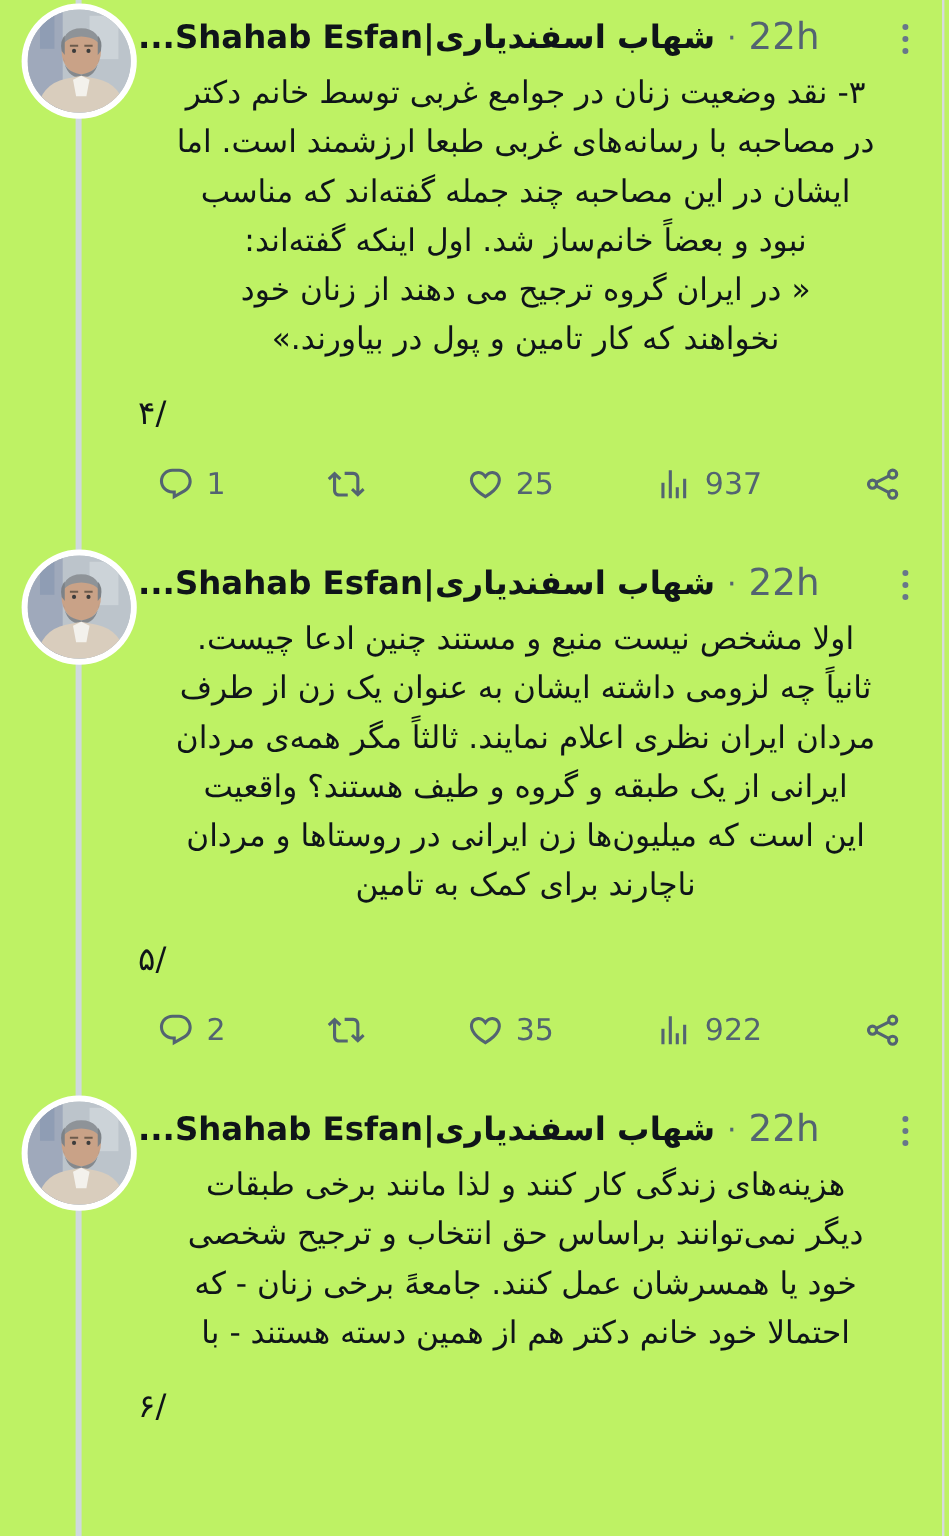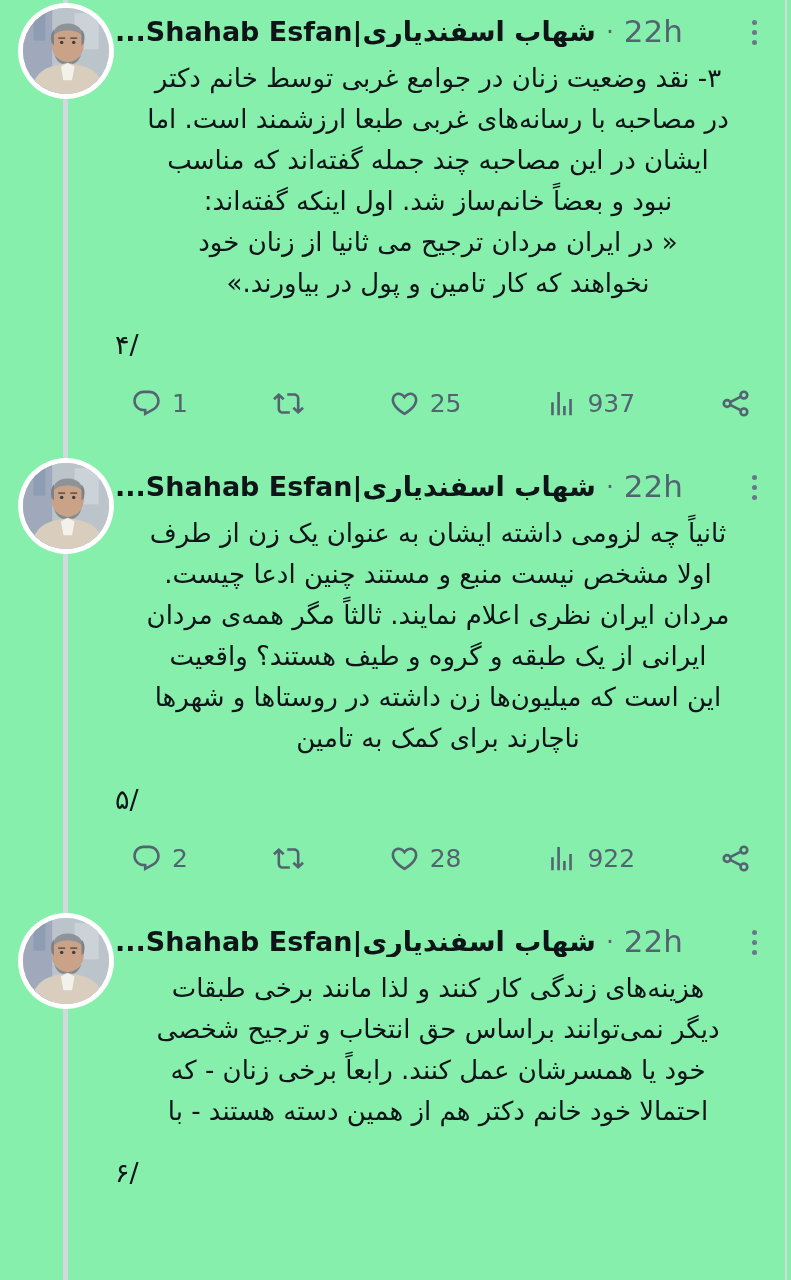--- a/index.html
+++ b/index.html
@@ -1,21 +1,21 @@
 <!DOCTYPE html>
 <html lang="fa"><head>
 <meta charset="utf-8">
 <style>
   * { margin:0; padding:0; box-sizing:border-box; }
   html,body { background:#fff; }
   body {
     width:791px; height:1280px; overflow:hidden; position:relative;
     font-family:"DejaVu Sans", sans-serif; color:#0f1419;
   }
-  .page { position:relative; width:791px; height:1280px; background:#86efac; }
+  .page { position:relative; width:791px; height:1280px; background:#bef264; }
 
   .thread-line { position:absolute; left:63px; top:0; height:100%; width:5px;
     background:#cfd9de; z-index:0; }
   .scroll-line { position:absolute; left:785px; top:0; height:100%; width:2px;
     background:#d7dadd; z-index:5; }
 
   .tweet { position:relative; display:flex; padding:8px 30px 36px 12px; z-index:1; }
   .avatar-col { width:103px; flex:none; }
   .avatar { width:86px; height:86px; border-radius:50%; margin-left:11px;
     overflow:hidden; box-shadow:0 0 0 5px #fff; background:#b6bec7; }
@@ -86,21 +86,21 @@
           <span class="menu-dot"></span>
           <span class="menu-dot"></span>
           <span class="menu-dot"></span>
         </span>
       </div>
       <div class="tweet-body">
         <div class="t-line" dir="rtl">۳- نقد وضعیت زنان در جوامع غربی توسط خانم دکتر</div>
         <div class="t-line" dir="rtl">در مصاحبه با رسانه‌های غربی طبعا ارزشمند است. اما</div>
         <div class="t-line" dir="rtl">ایشان در این مصاحبه چند جمله گفته‌اند که مناسب</div>
         <div class="t-line" dir="rtl">نبود و بعضاً خانم‌ساز شد. اول اینکه گفته‌اند:</div>
-        <div class="t-line" dir="rtl">« در ایران مردان ترجیح می ثانیا از زنان خود</div>
+        <div class="t-line" dir="rtl">« در ایران گروه ترجیح می دهند از زنان خود</div>
         <div class="t-line" dir="rtl">نخواهند که کار تامین و پول در بیاورند.»</div>
         <div class="marker">۴/</div>
       </div>
       <div class="engagement">
         <span class="eng-group">
           <svg class="eng-icon" viewBox="0 0 24 24">
               <path d="M1.751 10c0-4.42 3.584-8 8.005-8h4.366c4.49 0 8.129 3.64 8.129 8.13 0 2.96-1.607 5.68-4.196 7.11l-8.054 4.46v-3.69h-.067C5.443 18.11 1.751 14.5 1.751 10zm8.005-6c-3.317 0-6.005 2.69-6.005 6 0 3.37 2.77 6.08 6.138 6.01l.351-.01h1.761v2.3l5.087-2.81c1.951-1.08 3.163-3.13 3.163-5.36 0-3.39-2.744-6.13-6.129-6.13H9.756z"></path>
             </svg>
           <span>1</span>
         </span>
@@ -162,45 +162,45 @@
         <span class="dot-sep">·</span>
         <span class="timestamp">22h</span>
         <span class="spacer"></span>
         <span class="menu-btn">
           <span class="menu-dot"></span>
           <span class="menu-dot"></span>
           <span class="menu-dot"></span>
         </span>
       </div>
       <div class="tweet-body">
+        <div class="t-line" dir="rtl">اولا مشخص نیست منبع و مستند چنین ادعا چیست.</div>
         <div class="t-line" dir="rtl">ثانیاً چه لزومی داشته ایشان به عنوان یک زن از طرف</div>
-        <div class="t-line" dir="rtl">اولا مشخص نیست منبع و مستند چنین ادعا چیست.</div>
         <div class="t-line" dir="rtl">مردان ایران نظری اعلام نمایند. ثالثاً مگر همه‌ی مردان</div>
         <div class="t-line" dir="rtl">ایرانی از یک طبقه و گروه و طیف هستند؟ واقعیت</div>
-        <div class="t-line" dir="rtl">این است که میلیون‌ها زن داشته در روستاها و شهرها</div>
+        <div class="t-line" dir="rtl">این است که میلیون‌ها زن ایرانی در روستاها و مردان</div>
         <div class="t-line" dir="rtl">ناچارند برای کمک به تامین</div>
         <div class="marker">۵/</div>
       </div>
       <div class="engagement">
         <span class="eng-group">
           <svg class="eng-icon" viewBox="0 0 24 24">
               <path d="M1.751 10c0-4.42 3.584-8 8.005-8h4.366c4.49 0 8.129 3.64 8.129 8.13 0 2.96-1.607 5.68-4.196 7.11l-8.054 4.46v-3.69h-.067C5.443 18.11 1.751 14.5 1.751 10zm8.005-6c-3.317 0-6.005 2.69-6.005 6 0 3.37 2.77 6.08 6.138 6.01l.351-.01h1.761v2.3l5.087-2.81c1.951-1.08 3.163-3.13 3.163-5.36 0-3.39-2.744-6.13-6.129-6.13H9.756z"></path>
             </svg>
           <span>2</span>
         </span>
         <span class="eng-group">
           <svg class="eng-icon" viewBox="0 0 24 24">
               <path d="M4.5 3.88l4.432 4.14-1.364 1.46L5.5 7.55V16c0 1.1.896 2 2 2H13v2H7.5c-2.209 0-4-1.79-4-4V7.55L1.432 9.48.068 8.02 4.5 3.88zM16.5 6H11V4h5.5c2.209 0 4 1.79 4 4v8.45l2.068-1.93 1.364 1.46-4.432 4.14-4.432-4.14 1.364-1.46 2.068 1.93V8c0-1.1-.896-2-2-2z"></path>
             </svg>
         </span>
         <span class="eng-group">
           <svg class="eng-icon" viewBox="0 0 24 24">
               <path d="M16.697 5.5c-1.222-.06-2.679.51-3.89 2.16l-.805 1.09-.806-1.09C9.984 6.01 8.526 5.44 7.304 5.5c-1.243.07-2.349.78-2.91 1.91-.552 1.12-.633 2.78.479 4.82 1.074 1.97 3.257 4.27 7.129 6.61 3.87-2.34 6.052-4.64 7.126-6.61 1.111-2.04 1.03-3.7.477-4.82-.561-1.13-1.666-1.84-2.908-1.91zm4.187 7.69c-1.351 2.48-4.001 5.12-8.379 7.67l-.503.3-.504-.3c-4.379-2.55-7.029-5.19-8.382-7.67-1.36-2.5-1.41-4.86-.514-6.67.887-1.79 2.647-2.91 4.601-3.01 1.651-.09 3.368.56 4.798 2.01 1.429-1.45 3.146-2.1 4.796-2.01 1.954.1 3.714 1.22 4.601 3.01.896 1.81.846 4.17-.514 6.67z"></path>
             </svg>
-          <span>28</span>
+          <span>35</span>
         </span>
         <span class="eng-group">
           <svg class="eng-icon" viewBox="0 0 24 24">
               <path d="M8.75 21V3h2v18h-2zM18 21V8.5h2V21h-2zM4 21l.004-10h2L6 21H4zm9.248 0v-7h2v7h-2z"></path>
             </svg>
           <span>922</span>
         </span>
         <span class="eng-group">
           <svg class="eng-icon stroked" viewBox="0 0 24 24">
             <circle cx="18.5" cy="5.5" r="2.6"></circle>
@@ -244,19 +244,19 @@
         <span class="spacer"></span>
         <span class="menu-btn">
           <span class="menu-dot"></span>
           <span class="menu-dot"></span>
           <span class="menu-dot"></span>
         </span>
       </div>
       <div class="tweet-body">
         <div class="t-line" dir="rtl">هزینه‌های زندگی کار کنند و لذا مانند برخی طبقات</div>
         <div class="t-line" dir="rtl">دیگر نمی‌توانند براساس حق انتخاب و ترجیح شخصی</div>
-        <div class="t-line" dir="rtl">خود یا همسرشان عمل کنند. رابعاً برخی زنان - که</div>
+        <div class="t-line" dir="rtl">خود یا همسرشان عمل کنند. جامعهً برخی زنان - که</div>
         <div class="t-line" dir="rtl">احتمالا خود خانم دکتر هم از همین دسته هستند - با</div>
         <div class="marker">۶/</div>
       </div>
     </div>
   </article>
 </div>
 
 </body></html>

